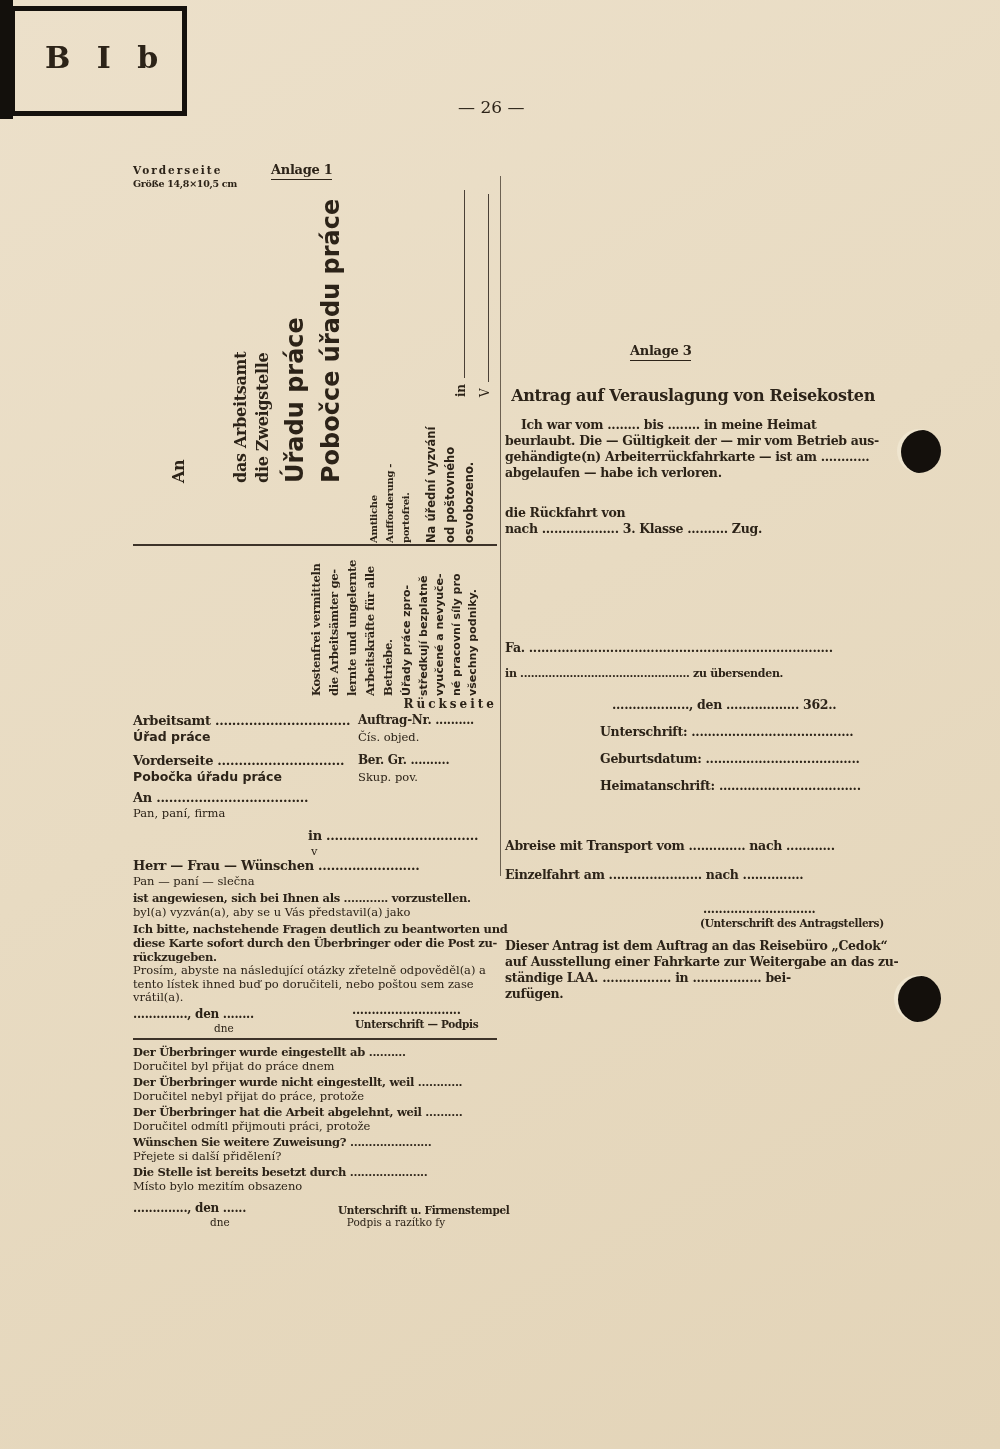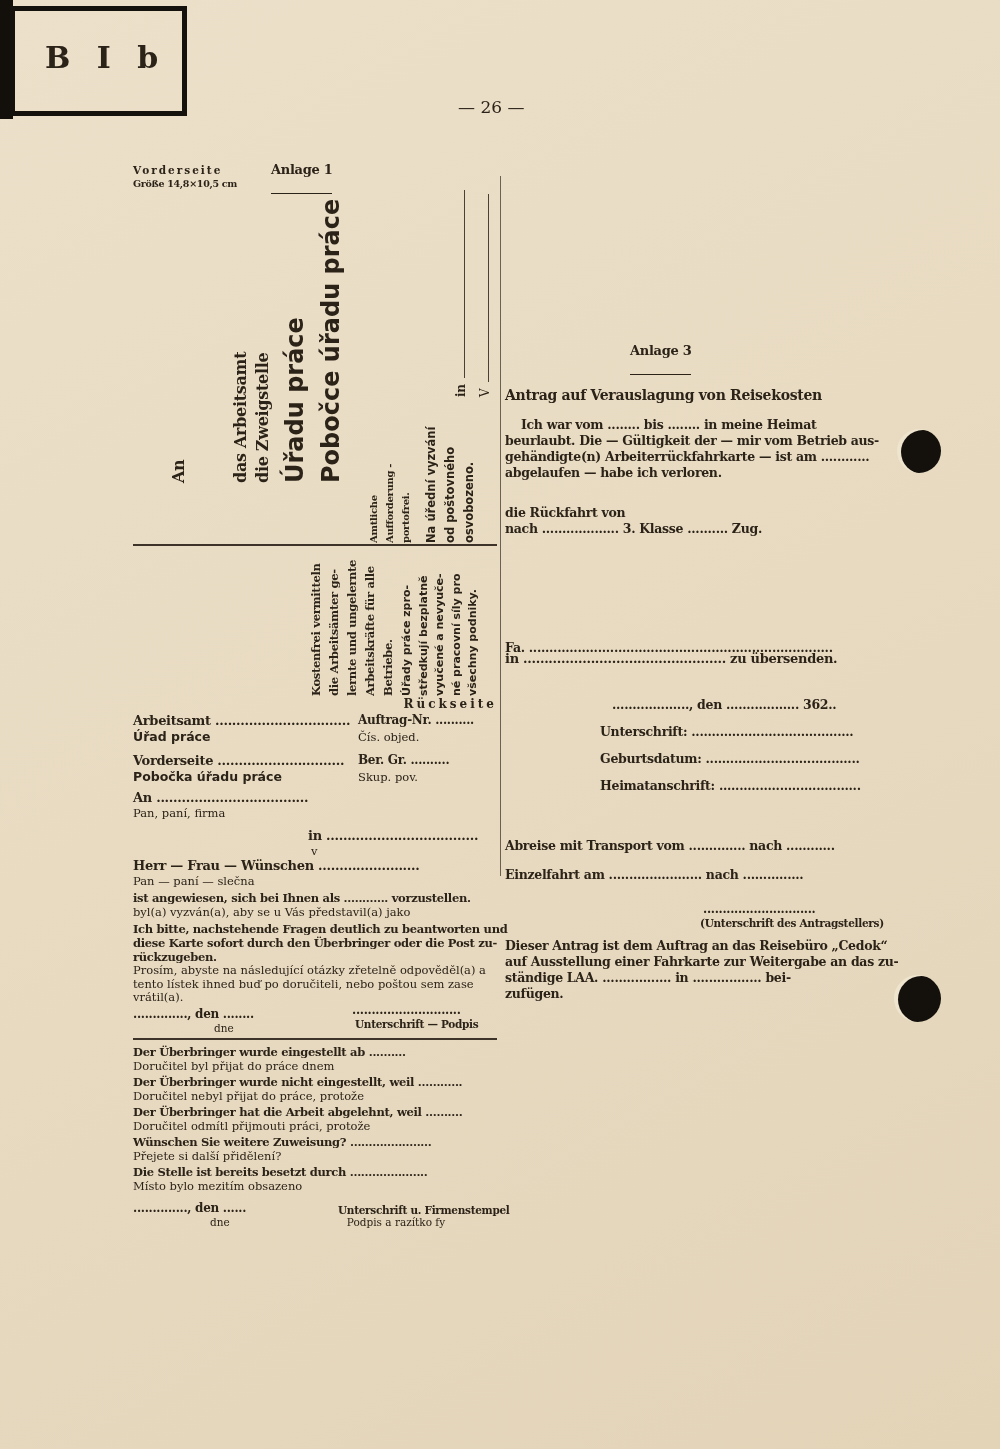--- a/index.html
+++ b/index.html
@@ -6,21 +6,21 @@
   html,body { width:1000px; height:1449px; }
   body { font-family:"DejaVu Serif",serif; color:#2c2318; }
   .page {
     position:relative; width:1000px; height:1449px; overflow:hidden;
     background:linear-gradient(150deg,#ece0ca 0%,#e8dbc2 45%,#e3d4b8 100%);
   }
   .t { position:absolute; white-space:nowrap; line-height:1.15; }
   .de  { font-family:"DejaVu Serif",serif; font-weight:700; letter-spacing:-0.3px; }
   .cs  { font-family:"DejaVu Serif",serif; font-weight:400; }
   .csb { font-family:"DejaVu Sans",sans-serif; font-weight:700; }
-  .u { border-bottom:1.5px solid currentColor; padding-bottom:15px; }
+  .u { border-bottom:1.5px solid currentColor; padding-bottom:1px; }
   .rule { position:absolute; background:#3d3329; }
   .vline { position:absolute; width:1px; background:rgba(66,55,43,.75); }
   .rotwrap { position:absolute; }
   .rotinner { position:absolute; left:0; transform-origin:0 0; transform:rotate(-90deg); }
   .blank { display:inline-block; border-bottom:1.2px solid #4a4036; height:11px; margin-left:6px; vertical-align:baseline; }
   .black-strip { position:absolute; left:0; top:0; width:13px; height:119px; background:#13100c; }
   .class-box { position:absolute; left:10px; top:6px; width:177px; height:110px; border:5px solid #15110d;text-align:right; }
   .hole { position:absolute; border-radius:50%; overflow:hidden; background:#efe5cf; }
   .hole::before { content:""; position:absolute; left:4px; top:1px; width:100%; height:100%; border-radius:50%; background:#14100c; }
   .blockline { white-space:nowrap; }
@@ -144,37 +144,37 @@
   <div class="t cs" style="left:133px;top:1150px;font-size:11.5px">Přejete si další přidělení?</div>
   <div class="t de" style="left:133px;top:1166px;font-size:11.5px">Die Stelle ist bereits besetzt durch  .....................</div>
   <div class="t cs" style="left:133px;top:1180px;font-size:11.5px">Místo bylo mezitím obsazeno</div>
 
   <div class="t de" style="left:133px;top:1202px;font-size:12px">.............., den ......</div>
   <div class="t cs" style="left:210px;top:1216px;font-size:10.5px">dne</div>
   <div class="t de" style="left:338px;top:1204px;width:156px;text-align:center;font-size:10.5px">Unterschrift u. Firmenstempel</div>
   <div class="t cs" style="left:318px;top:1216px;width:156px;text-align:center;font-size:10.5px">Podpis a razítko fy</div>
 
   <div class="t de u" style="left:630px;top:344px;font-size:13px">Anlage 3</div>
-  <div class="t de" style="left:505px;top:387px;width:370px;text-align:left;font-size:14px">Antrag auf Verauslagung von Reisekosten</div>
+  <div class="t de" style="left:505px;top:387px;width:370px;text-align:right;font-size:16px">Antrag auf Verauslagung von Reisekosten</div>
 
   <div class="t de" style="left:505px;top:417px;font-size:12.5px;line-height:16px">
     <div class="blockline ind">Ich war vom ........ bis ........ in meine Heimat</div>
     <div class="blockline">beurlaubt. Die — Gültigkeit der — mir vom Betrieb aus-</div>
     <div class="blockline">gehändigte(n) Arbeiterrückfahrkarte — ist am ............</div>
     <div class="blockline">abgelaufen — habe ich verloren.</div>
   </div>
 
   <div class="t de" style="left:505px;top:505px;font-size:12.5px;line-height:15.5px">
     <div class="blockline">die Rückfahrt von</div>
     <div class="blockline">nach ................... 3. Klasse .......... Zug.</div>
   </div>
 
 
   <div class="t de" style="left:505px;top:641px;font-size:12.5px">Fa. ...........................................................................</div>
-  <div class="t de" style="left:505px;top:652px;font-size:13px">in ................................................ zu übersenden.</div>
+  <div class="t de" style="left:505px;top:668px;font-size:11px">in ................................................ zu übersenden.</div>
   <div class="t de" style="left:612px;top:698px;font-size:12.5px">..................., den .................. 362..</div>
   <div class="t de" style="left:600px;top:725px;font-size:12.5px">Unterschrift: ........................................</div>
   <div class="t de" style="left:600px;top:752px;font-size:12.5px">Geburtsdatum: ......................................</div>
   <div class="t de" style="left:600px;top:779px;font-size:12.5px">Heimatanschrift: ...................................</div>
   <div class="t de" style="left:505px;top:839px;font-size:12.5px">Abreise mit Transport vom .............. nach ............</div>
   <div class="t de" style="left:505px;top:868px;font-size:12.5px">Einzelfahrt am ....................... nach ...............</div>
   <div class="t de" style="left:703px;top:903px;font-size:12px">.............................</div>
   <div class="t de" style="left:700px;top:917px;font-size:10.5px">(Unterschrift des Antragstellers)</div>
 
   <div class="t de" style="left:505px;top:938px;font-size:12.5px;line-height:16px">

